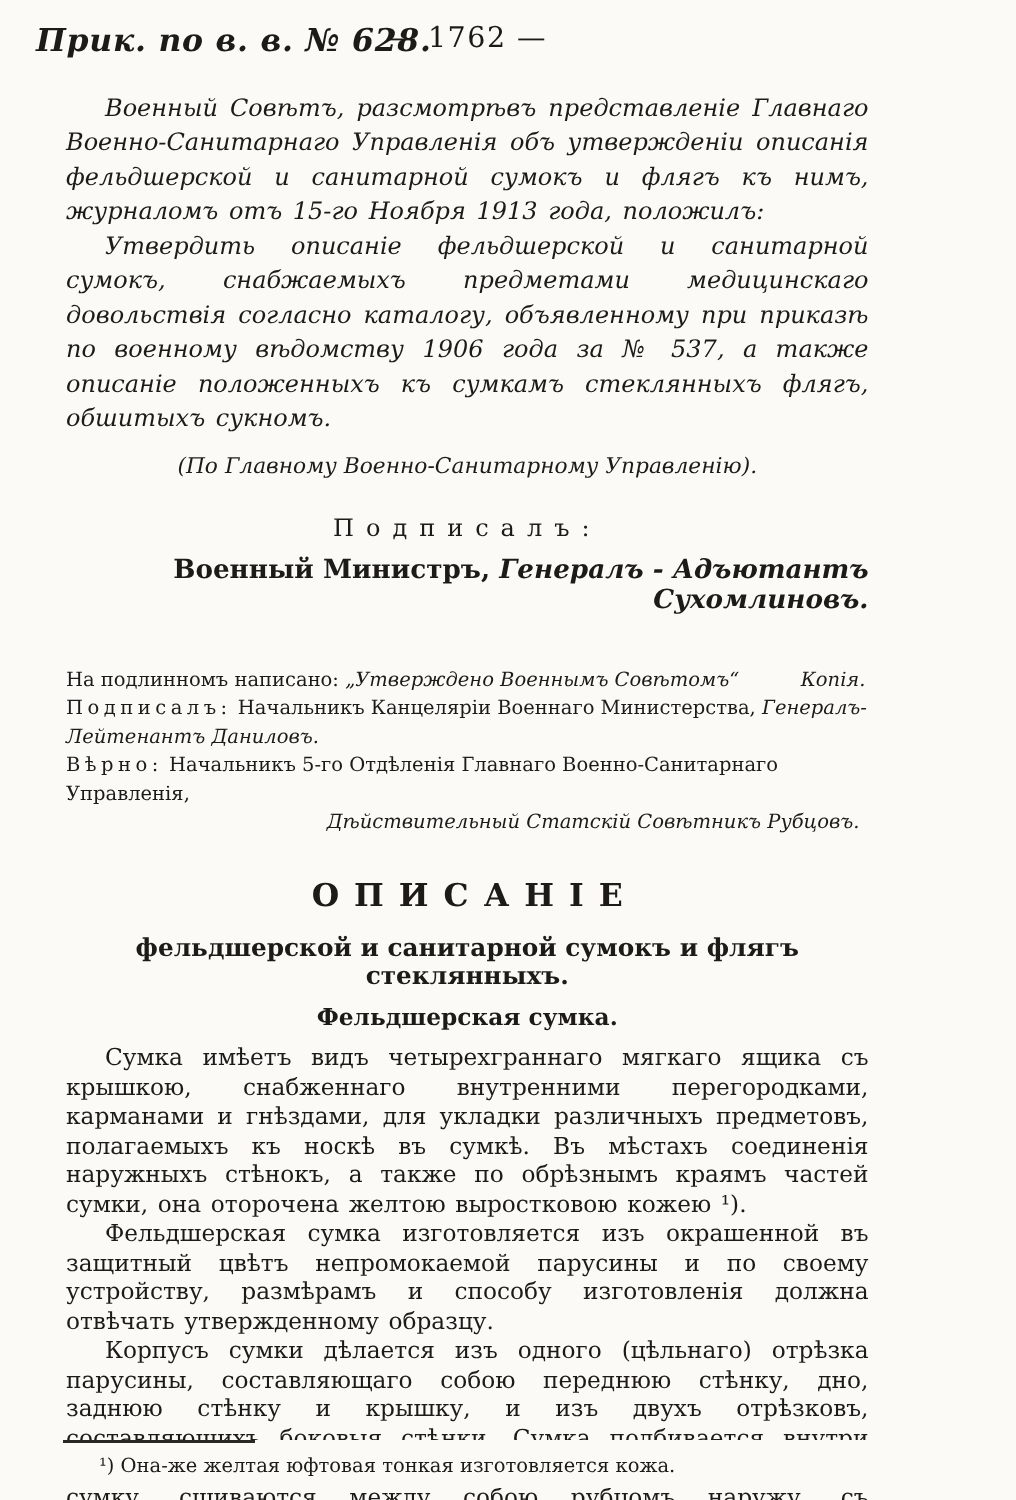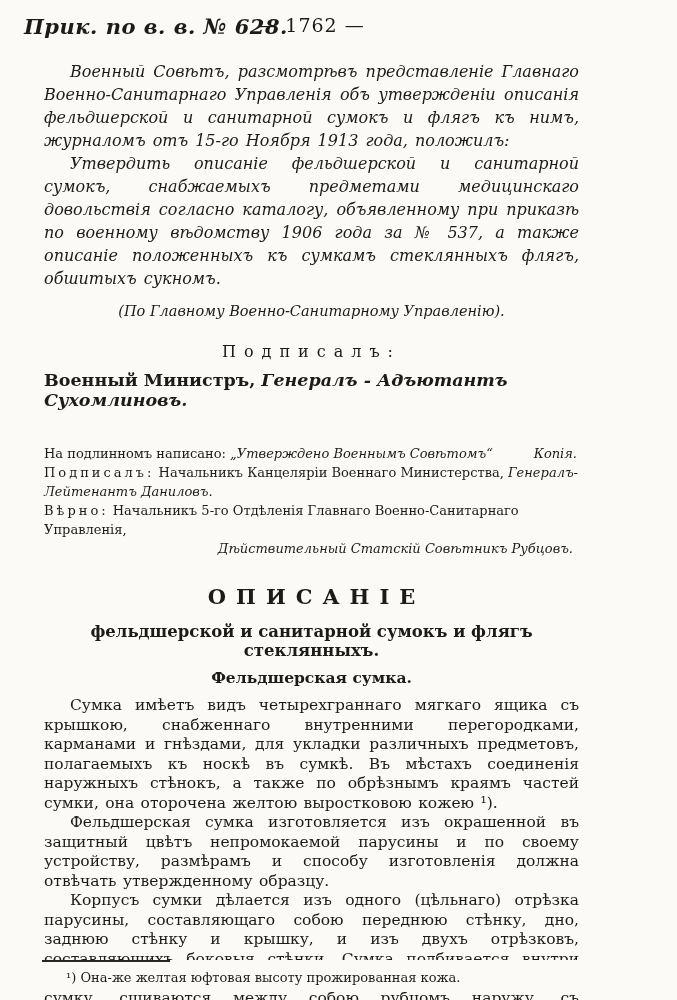--- a/index.html
+++ b/index.html
@@ -51,21 +51,21 @@
   }
   
   .sig-heading {
     margin-top: 23px;
     text-align: center;
     font-size: 16px;
     letter-spacing: 8px;
   }
   .sig-line {
     margin-top: 9px;
-    text-align: left;
+    text-align: right;
     font-size: 17.5px;
     font-weight: bold;
   }
   .sig-line .it { font-style: italic; }
   
   .cert {
     margin-top: 34px;
     font-size: 13px;
     line-height: 19px;
   }
@@ -174,16 +174,16 @@
 
   <div class="desc-block">
     <p class="body-text">Сумка имѣетъ видъ четырехграннаго мягкаго ящика съ крышкою, снабженнаго внутренними перегородками, карманами и гнѣздами, для укладки различныхъ предметовъ, полагаемыхъ къ носкѣ въ сумкѣ. Въ мѣстахъ соединенія наружныхъ стѣнокъ, а также по обрѣзнымъ краямъ частей сумки, она оторочена желтою выростковою кожею ¹).</p>
     <p class="body-text">Фельдшерская сумка изготовляется изъ окрашенной въ защитный цвѣтъ непромокаемой парусины и по своему устройству, размѣрамъ и способу изготовленія должна отвѣчать утвержденному образцу.</p>
     <p class="body-text">Корпусъ сумки дѣлается изъ одного (цѣльнаго) отрѣзка парусины, составляющаго собою переднюю стѣнку, дно, заднюю стѣнку и крышку, и изъ двухъ отрѣзковъ, составляющихъ боковыя стѣнки. Сумка подбивается внутри подкладочнымъ холстомъ. Отрѣзки парусины, составляющіе сумку, сшиваются между собою рубцомъ наружу, съ оторочкою изъ желтой выростковой кожи шириною ⁷⁄₁₆—¹⁄₂ вершка. Корпусъ сумки въ готовомъ видѣ имѣетъ: высоту—6¹⁄₄ вершка, толщину 3 вершка и ширину 8¹⁄₂ вершковъ.</p>
     <p class="body-text">Крышка сумки, составляющая одно цѣлое съ заднею ея стѣнкою, имѣетъ углы закругленные и оторачивается съ трехъ сторонъ, вмѣстѣ съ подкладкою изъ подкладочнаго холста, желтою выростковою кожею, шириною ⁷⁄₁₆—¹⁄₂ верш. Длина крышки, отъ верхняго края задней стѣнки, 7¹⁄₄ вершк., ширина ея 9 вершковъ. Для</p>
   </div>
 
   <div class="footnote">
     <div class="footnote-rule"></div>
-    <p class="footnote-text">¹) Она-же желтая юфтовая высоту прожированная кожа.</p>
+    <p class="footnote-text">¹) Она-же желтая юфтовая тонкая изготовляется кожа.</p>
   </div>
 
 </div>
 
 </body></html>

